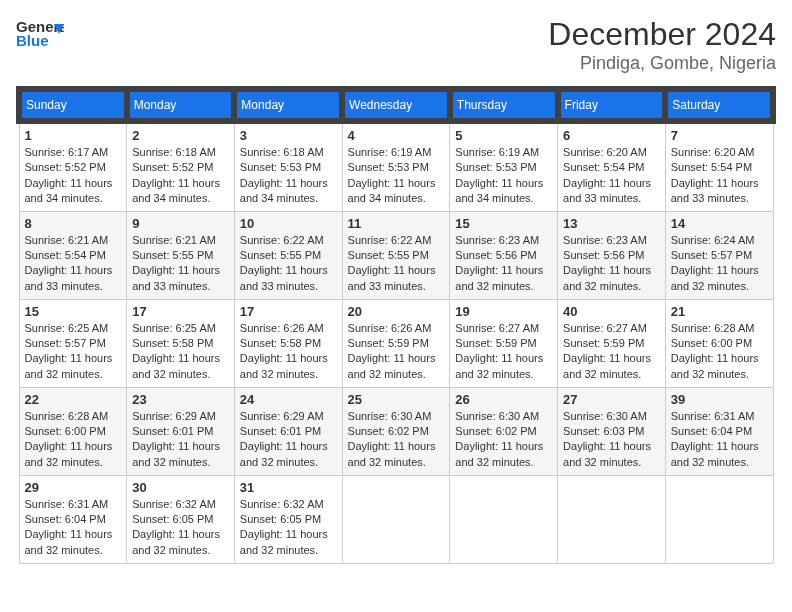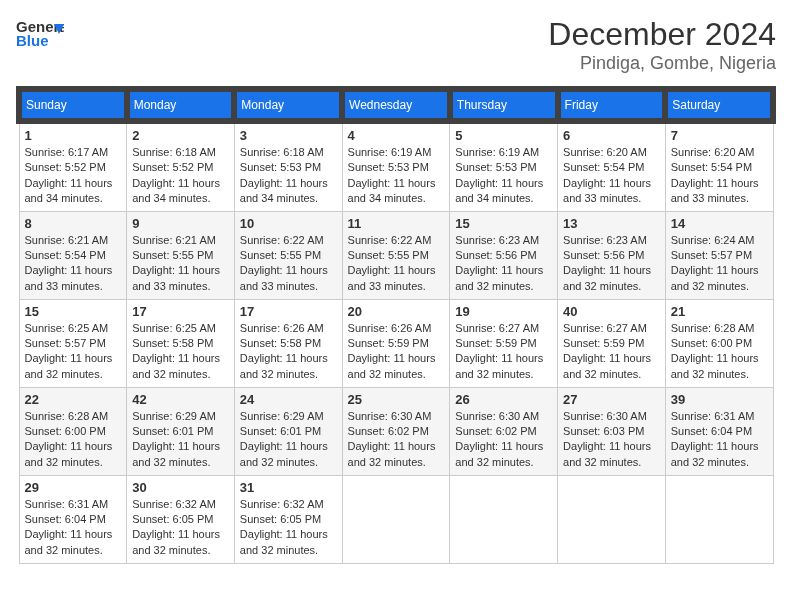--- a/index.html
+++ b/index.html
@@ -289,21 +289,21 @@
       <tr>
         <td>
         <span class="day-number">22</span>
         <div class="day-info">
           <span>Sunrise: 6:28 AM</span><br>
           <span>Sunset: 6:00 PM</span><br>
           <span>Daylight: 11 hours and 32 minutes.</span>
         </div>
       </td>
         <td>
-        <span class="day-number">42</span>
+        <span class="day-number">23</span>
         <div class="day-info">
           <span>Sunrise: 6:29 AM</span><br>
           <span>Sunset: 6:01 PM</span><br>
           <span>Daylight: 11 hours and 32 minutes.</span>
         </div>
       </td>
         <td>
         <span class="day-number">24</span>
         <div class="day-info">
           <span>Sunrise: 6:29 AM</span><br>

